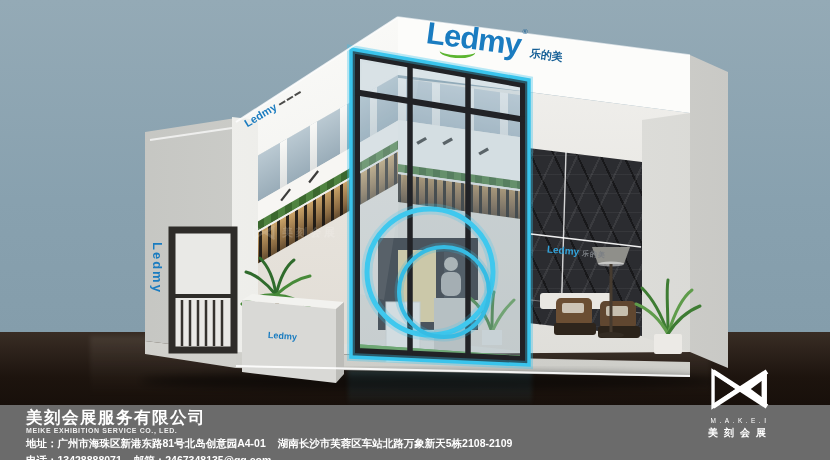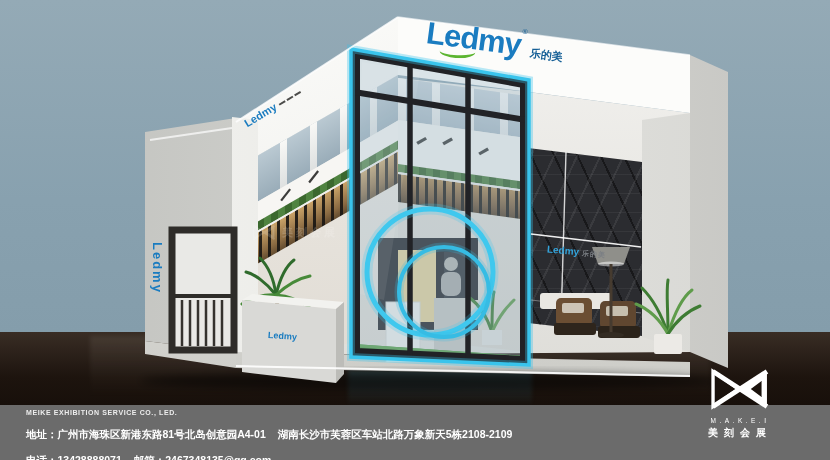--- a/index.html
+++ b/index.html
@@ -85,21 +85,21 @@
   .logo-wall .cn{font-size:7px;font-weight:bold;color:#7b7f84;margin-left:3px;letter-spacing:1px;}
   .logo-counter{left:268px;top:331px;transform:rotate(4deg);z-index:9;font-size:9px;font-weight:bold;color:#1a7cc0;}
   .watermark{left:252px;top:224px;z-index:9;display:flex;align-items:center;gap:6px;opacity:0.16;}
   .watermark span{font-size:11px;color:#ffffff;letter-spacing:3px;font-weight:bold;}
 
   
   .footer-bar{left:0;top:405px;width:830px;height:55px;background:#6b6b6b;z-index:12;}
   .footer-text{position:absolute;left:26px;top:3px;color:#ffffff;}
   .company-cn{font-size:16.5px;font-weight:bold;letter-spacing:1.5px;line-height:1.1;}
   .company-en{font-size:7px;font-weight:bold;color:#ededed;letter-spacing:0.6px;margin-top:1px;}
-  .footer-line{font-size:10.5px;font-weight:bold;margin-top:12px;white-space:nowrap;}
+  .footer-line{font-size:10.5px;font-weight:bold;margin-top:3px;white-space:nowrap;}
   .footer-line .gap{display:inline-block;width:12px;}
   .makei{position:absolute;left:690px;top:-38px;width:100px;text-align:center;color:#fff;}
   .makei .latin{font-size:6.5px;letter-spacing:3.5px;margin-top:2px;}
   .makei .cn{font-size:10px;letter-spacing:6px;margin-top:2px;font-weight:bold;}
 </style>
 </head>
 <body>
 
 <div id="scene">
 
@@ -273,20 +273,21 @@
       <line x1="6" y1="6" x2="86" y2="58" stroke="#fff" stroke-width="7"></line>
       <line x1="86" y1="6" x2="6" y2="58" stroke="#fff" stroke-width="7"></line>
       <path d="M6,6 L44,32 L6,58 Z" fill="none" stroke="#fff" stroke-width="5"></path>
       <path d="M86,6 L48,32 L86,58 Z M78,20 L62,32 L78,44 Z" fill="#fff" fill-rule="evenodd"></path>
     </svg>
     <span>美刻会展</span>
   </div>
 
   <div class="abs footer-bar">
     <div class="footer-text">
+      <div class="company-cn">美刻会展服务有限公司</div>
       <div class="company-en">MEIKE EXHIBITION SERVICE  CO., LED.</div>
       <div class="footer-line">
         <span>地址：</span><span>广州市海珠区新港东路81号北岛创意园A4-01</span><span class="gap"></span><span>湖南长沙市芙蓉区车站北路万象新天5栋2108-2109</span>
       </div>
       <div class="footer-line">
         <span>电话：</span><span>13428888071</span><span class="gap"></span><span>邮箱：</span><span>2467348135@qq.com</span>
       </div>
     </div>
     <div class="makei">
       <svg width="62" height="44" viewBox="0 0 92 64">

